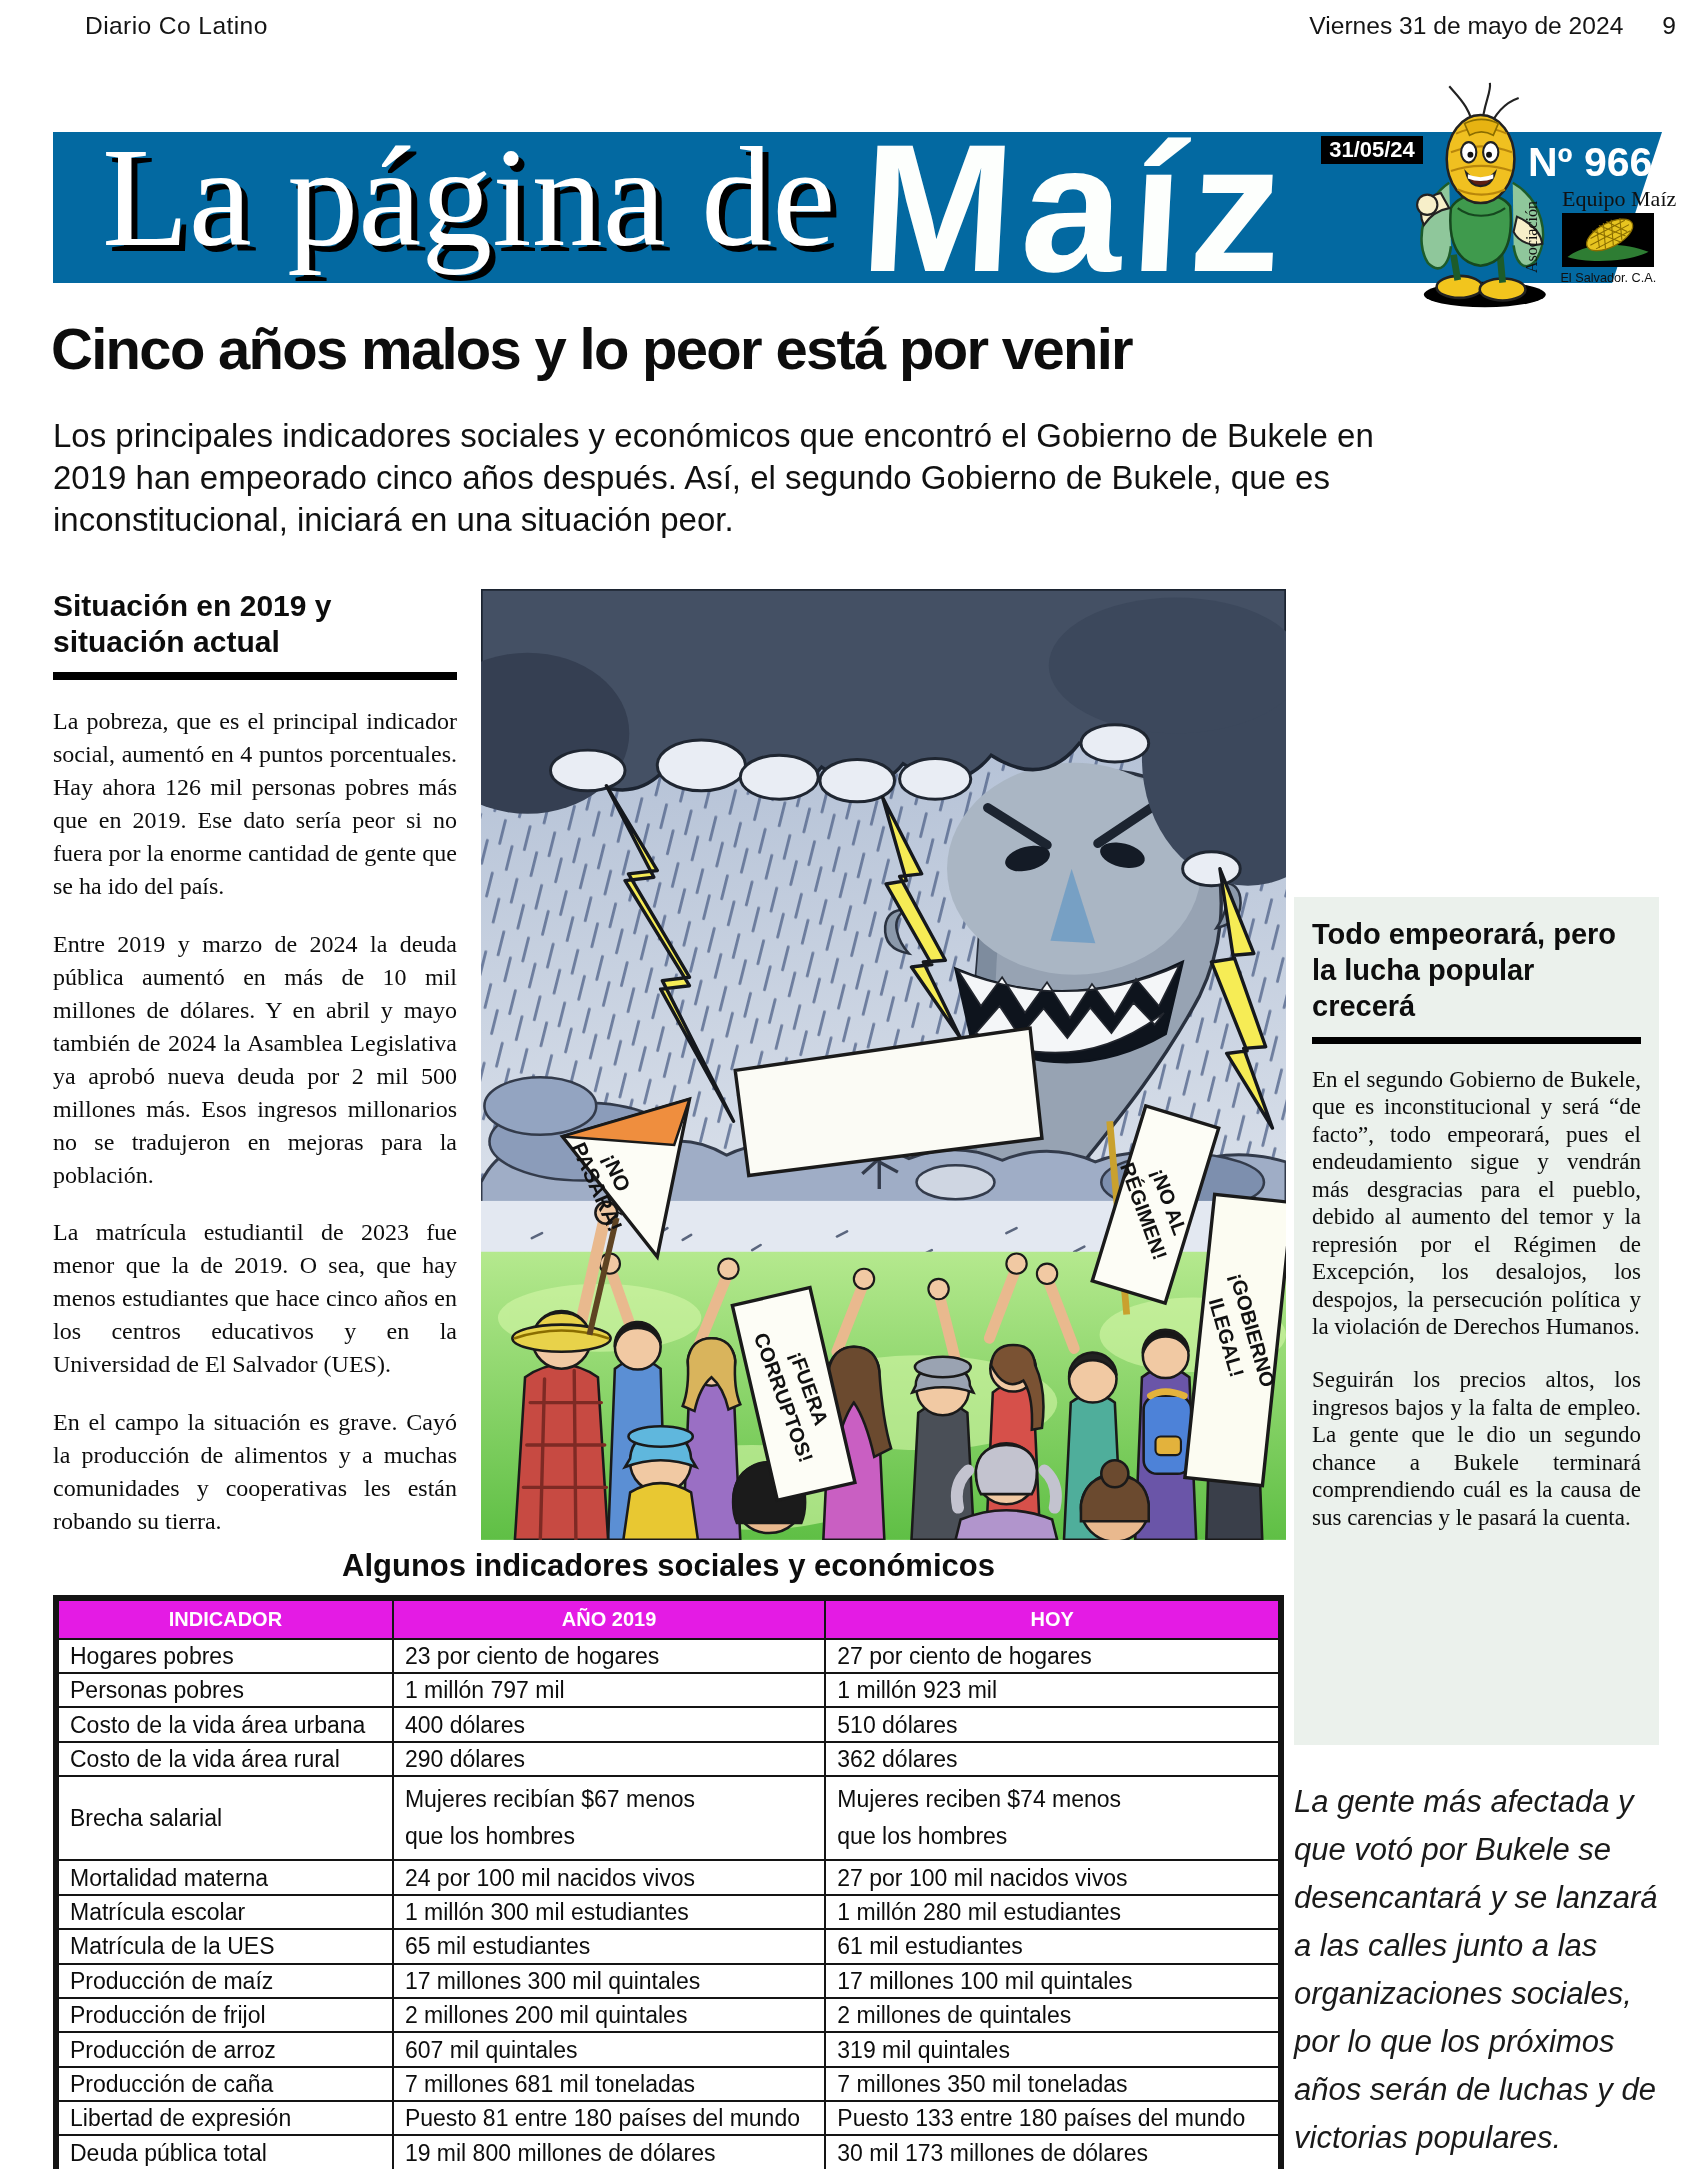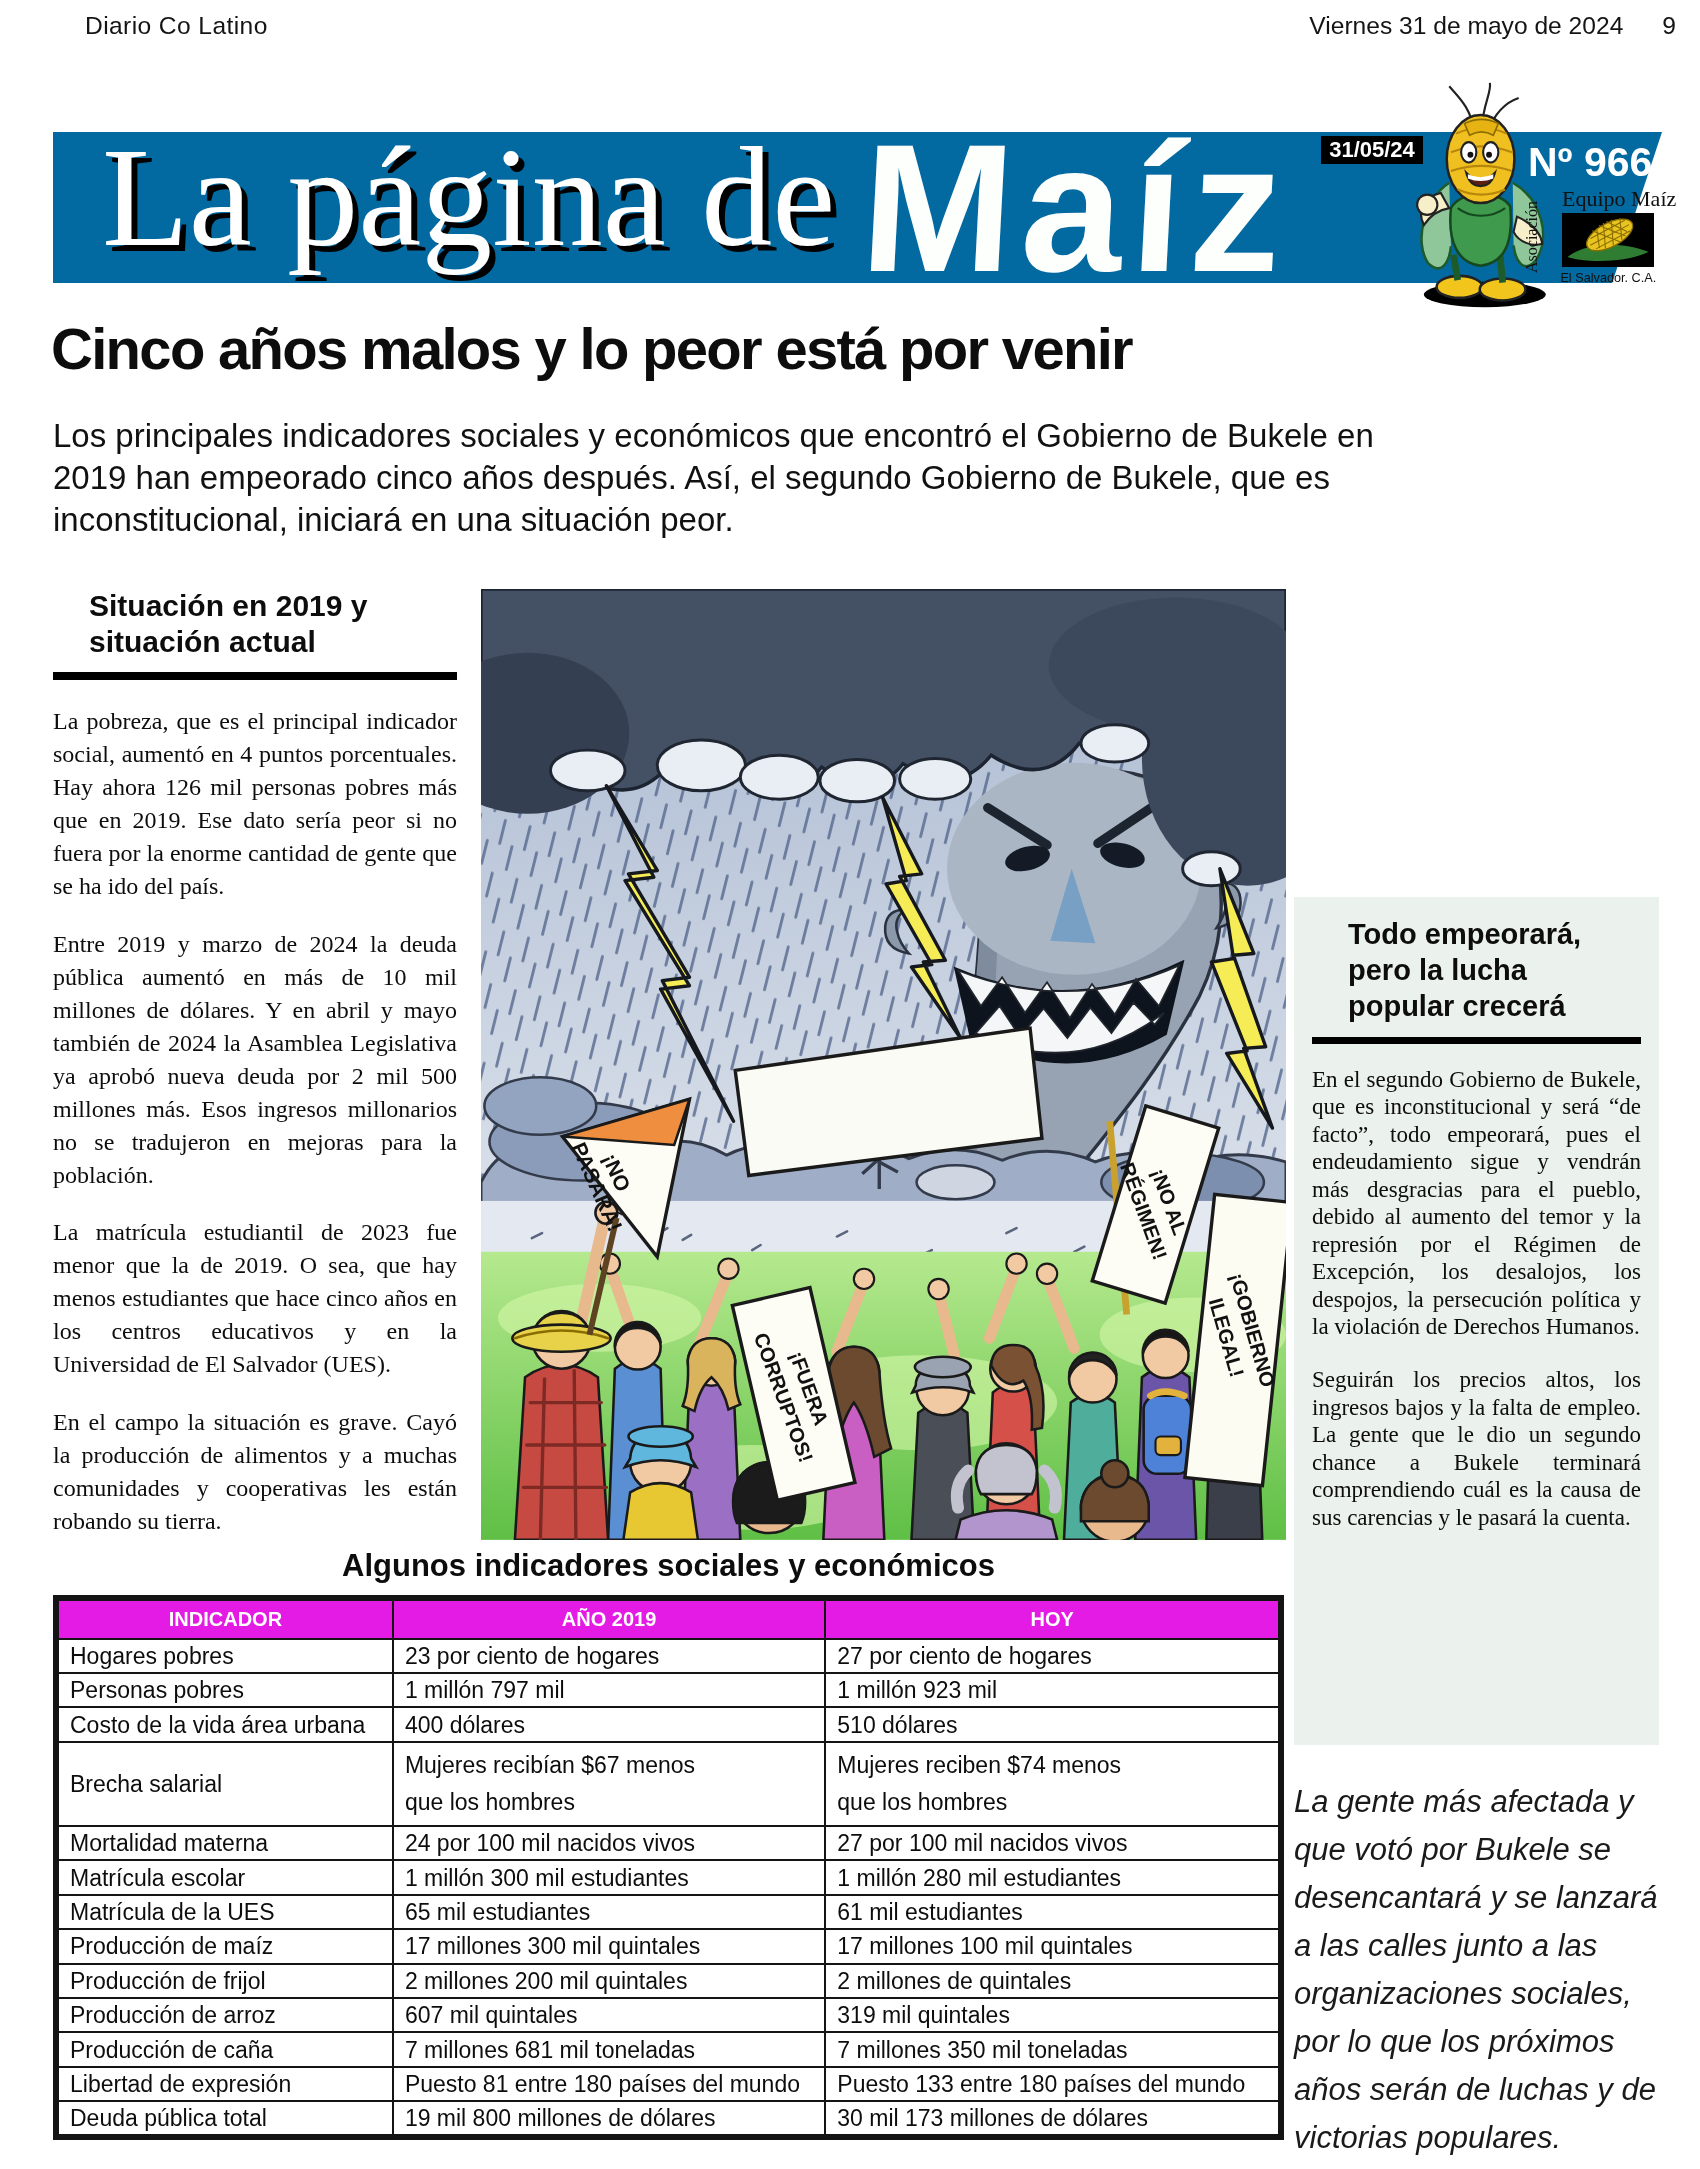--- a/index.html
+++ b/index.html
@@ -41,21 +41,21 @@
   .logo-box{position:absolute;left:27px;top:27px;width:92px;height:54px;background:#000;}
   .logo-country{position:absolute;left:25.4px;top:85px;font-size:12.7px;color:#111;white-space:nowrap;}
   .mascot{position:absolute;left:1337px;top:-39px;}
 
   
   .headline{left:51px;top:315px;font-size:58px;font-weight:bold;letter-spacing:-1.7px;color:#0d0d0d;white-space:nowrap;}
   .lede{left:53px;top:415px;width:1403px;font-size:33px;line-height:42px;color:#111;}
 
   
   .leftcol{left:53px;top:588px;width:404px;}
-  .col-head{font-size:30px;font-weight:bold;line-height:36px;color:#0d0d0d;margin-left:36px;}
+  .col-head{font-size:30px;font-weight:bold;line-height:36px;color:#0d0d0d;}
   .col-rule{height:7.6px;background:#000;margin:12px 0 25.4px 0;}
   .leftcol p{
     font-family:"Liberation Serif", serif;font-size:24px;line-height:33px;
     text-align:justify;margin:0 0 24.6px 0;color:#0d0d0d;
   }
 
   
   .cartoon{left:481px;top:589px;}
 
   
@@ -401,20 +401,25 @@
         <td>Personas pobres</td>
         <td>1 millón 797 mil</td>
         <td>1 millón 923 mil</td>
       </tr>
     <tr>
         <td>Costo de la vida área urbana</td>
         <td>400 dólares</td>
         <td>510 dólares</td>
       </tr>
     <tr>
+        <td>Costo de la vida área rural</td>
+        <td>290 dólares</td>
+        <td>362 dólares</td>
+      </tr>
+    <tr>
         <td>Brecha salarial</td>
         <td class="two">Mujeres recibían $67 menos
 que los hombres</td>
         <td class="two">Mujeres reciben $74 menos
 que los hombres</td>
       </tr>
     <tr>
         <td>Mortalidad materna</td>
         <td>24 por 100 mil nacidos vivos</td>
         <td>27 por 100 mil nacidos vivos</td>

